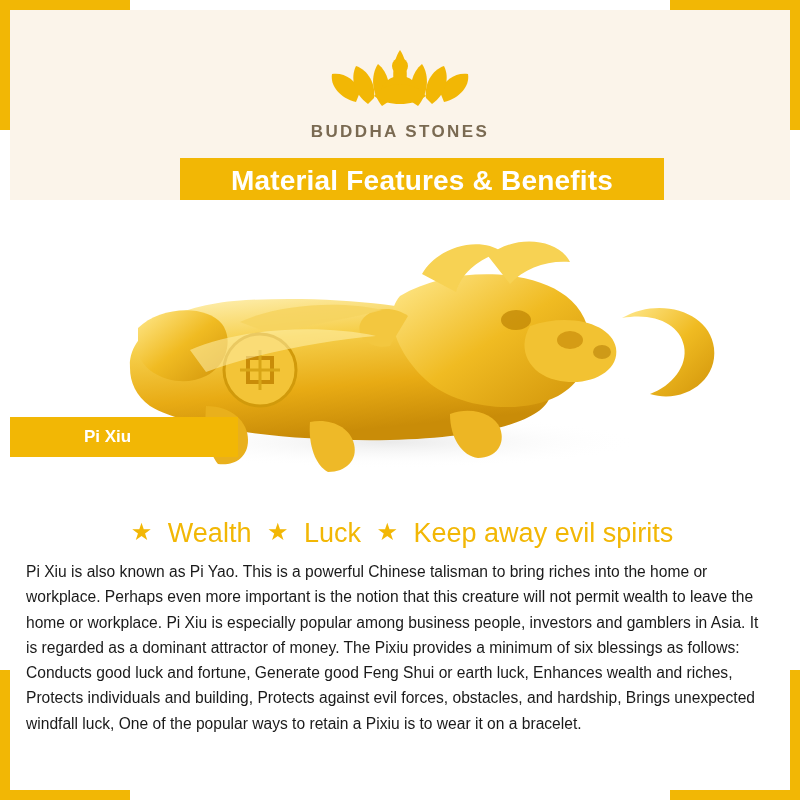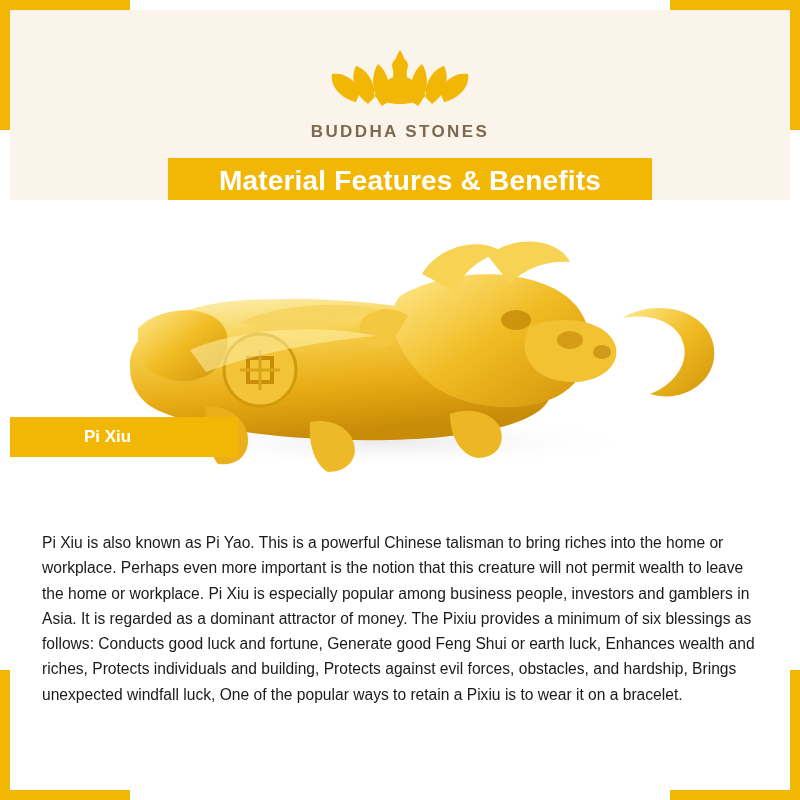--- a/index.html
+++ b/index.html
@@ -82,21 +82,21 @@
     letter-spacing: 2.4px;
     font-weight: bold;
     color: #7a6a52;
     text-align: center;
   }
 
   
   .title-bar {
     position: absolute;
     top: 148px;
-    left: 158px;
+    left: 170px;
     width: 484px;
     height: 46px;
     background: #f2b705;
     display: flex;
     align-items: center;
     justify-content: center;
   }
   .title-bar .title-text {
     color: #ffffff;
     font-size: 28px;
@@ -168,21 +168,21 @@
   .benefits .bterm {
     color: #f2b705;
     padding: 0 2px;
   }
 
   .body-text {
     font-size: 15.6px;
     line-height: 1.62;
     color: #1a1a1a;
     text-align: left;
-    margin: 16px;
+    margin: 0;
   }
 </style>
 </head>
 <body>
 
 <div class="page">
 
   <div class="corner corner-tl"></div>
   <div class="corner corner-tr"></div>
   <div class="corner corner-bl"></div>
@@ -276,16 +276,24 @@
 
       <path d="M180 150 C230 128 310 124 366 136 C318 140 250 152 196 172 Z" fill="#fff0ab" opacity="0.55"></path>
     </svg>
   </div>
 
   <div class="caption-tab">
     <span class="caption-text">Pi Xiu</span>
   </div>
 
   <div class="content">
+    <div class="benefits">
+      <span class="star">★</span>
+      <span class="bterm">Wealth</span>
+      <span class="star">★</span>
+      <span class="bterm">Luck</span>
+      <span class="star">★</span>
+      <span class="bterm">Keep away evil spirits</span>
+    </div>
     <p class="body-text">Pi Xiu is also known as Pi Yao. This is a powerful Chinese talisman to bring riches into the home or workplace. Perhaps even more important is the notion that this creature will not permit wealth to leave the home or workplace. Pi Xiu is especially popular among business people, investors and gamblers in Asia. It is regarded as a dominant attractor of money. The Pixiu provides a minimum of six blessings as follows: Conducts good luck and fortune, Generate good Feng Shui or earth luck, Enhances wealth and riches, Protects individuals and building, Protects against evil forces, obstacles, and hardship, Brings unexpected windfall luck, One of the popular ways to retain a Pixiu is to wear it on a bracelet.</p>
   </div>
 
 </div>
 
 </body></html>

